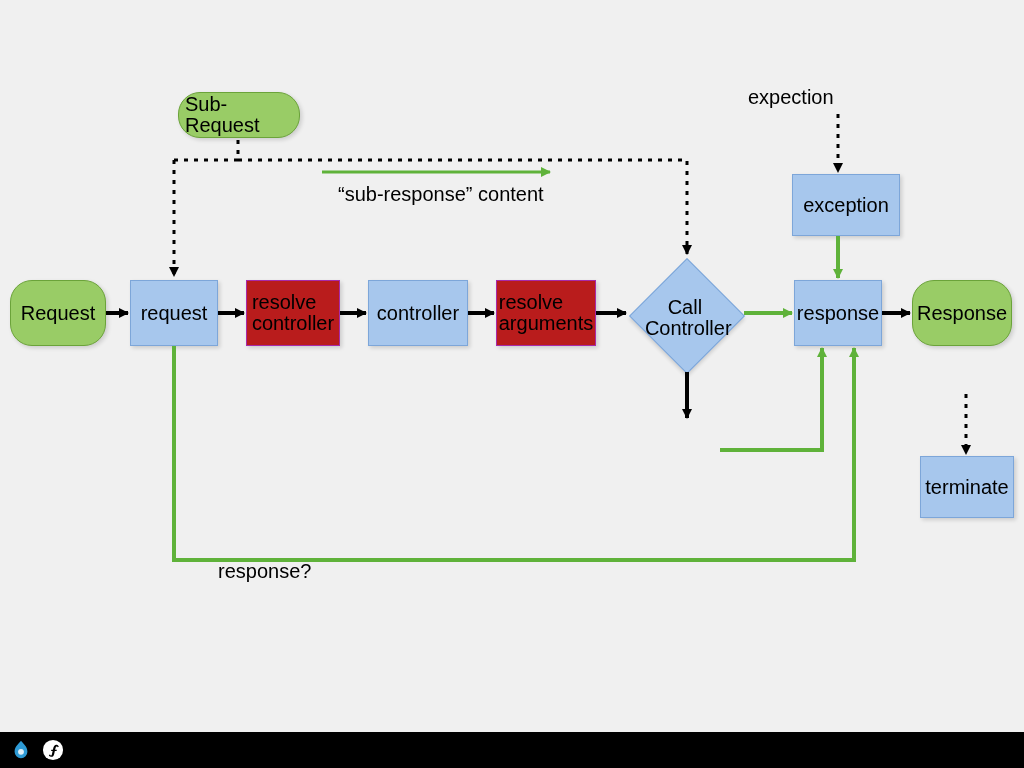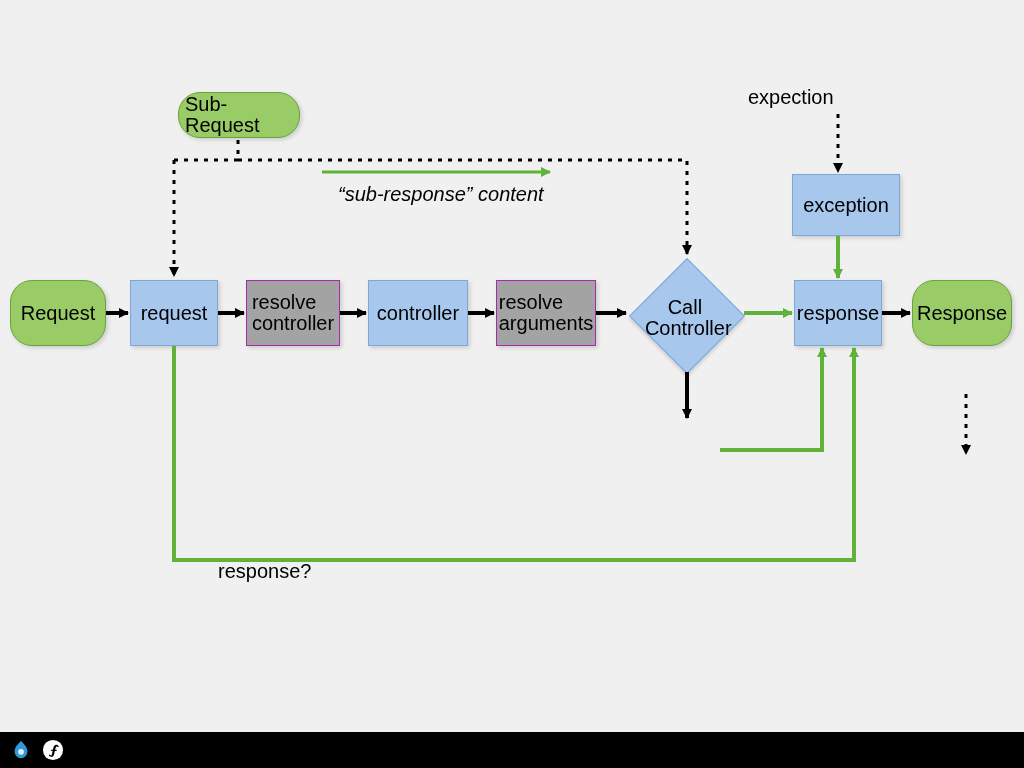--- a/index.html
+++ b/index.html
@@ -32,21 +32,21 @@
   .green-pill {
     background: #99cc66;
     border-radius: 22px;
     border: 1px solid #6ba33a;
   }
   .blue-box {
     background: #a7c7ed;
     border: 1px solid #7da6d9;
   }
   .magenta-box {
-    background: #a3a3a3;
+    background: #b91c1c;
     border: 1px solid #a82aa8;
     color: #000;
   }
   .diamond {
     position: absolute;
     background: #a7c7ed;
     border: 1px solid #7da6d9;
     transform: rotate(45deg);
     box-shadow: 2px 2px 4px rgba(0,0,0,0.15);
   }
@@ -121,22 +121,23 @@
 Controller</span>
   </div>
 
   <div class="node blue-box" style="left:794px; top:280px; width:88px; height:66px;">response</div>
 
   <div class="node green-pill" style="left:912px; top:280px; width:100px; height:66px;">Response</div>
 
   <div class="node blue-box" style="left:792px; top:174px; width:108px; height:62px;">exception</div>
 
 
+  <div class="node blue-box" style="left:920px; top:456px; width:94px; height:62px;">terminate</div>
 
-  <div class="label" style="left:338px; top:183px;font-style:italic;">“sub-response” content</div>
+  <div class="label" style="left:338px; top:183px;">“sub-response” content</div>
 
   <div class="label" style="left:748px; top:86px;">expection</div>
 
   <div class="label" style="left:218px; top:560px;">response?</div>
 
   <svg class="overlay" viewBox="0 0 1024 768">
     <defs>
       <marker id="arr-black" markerWidth="12" markerHeight="12" refX="9" refY="5" orient="auto" markerUnits="userSpaceOnUse">
         <path d="M0,0 L10,5 L0,10 z" fill="#000"></path>
       </marker>

